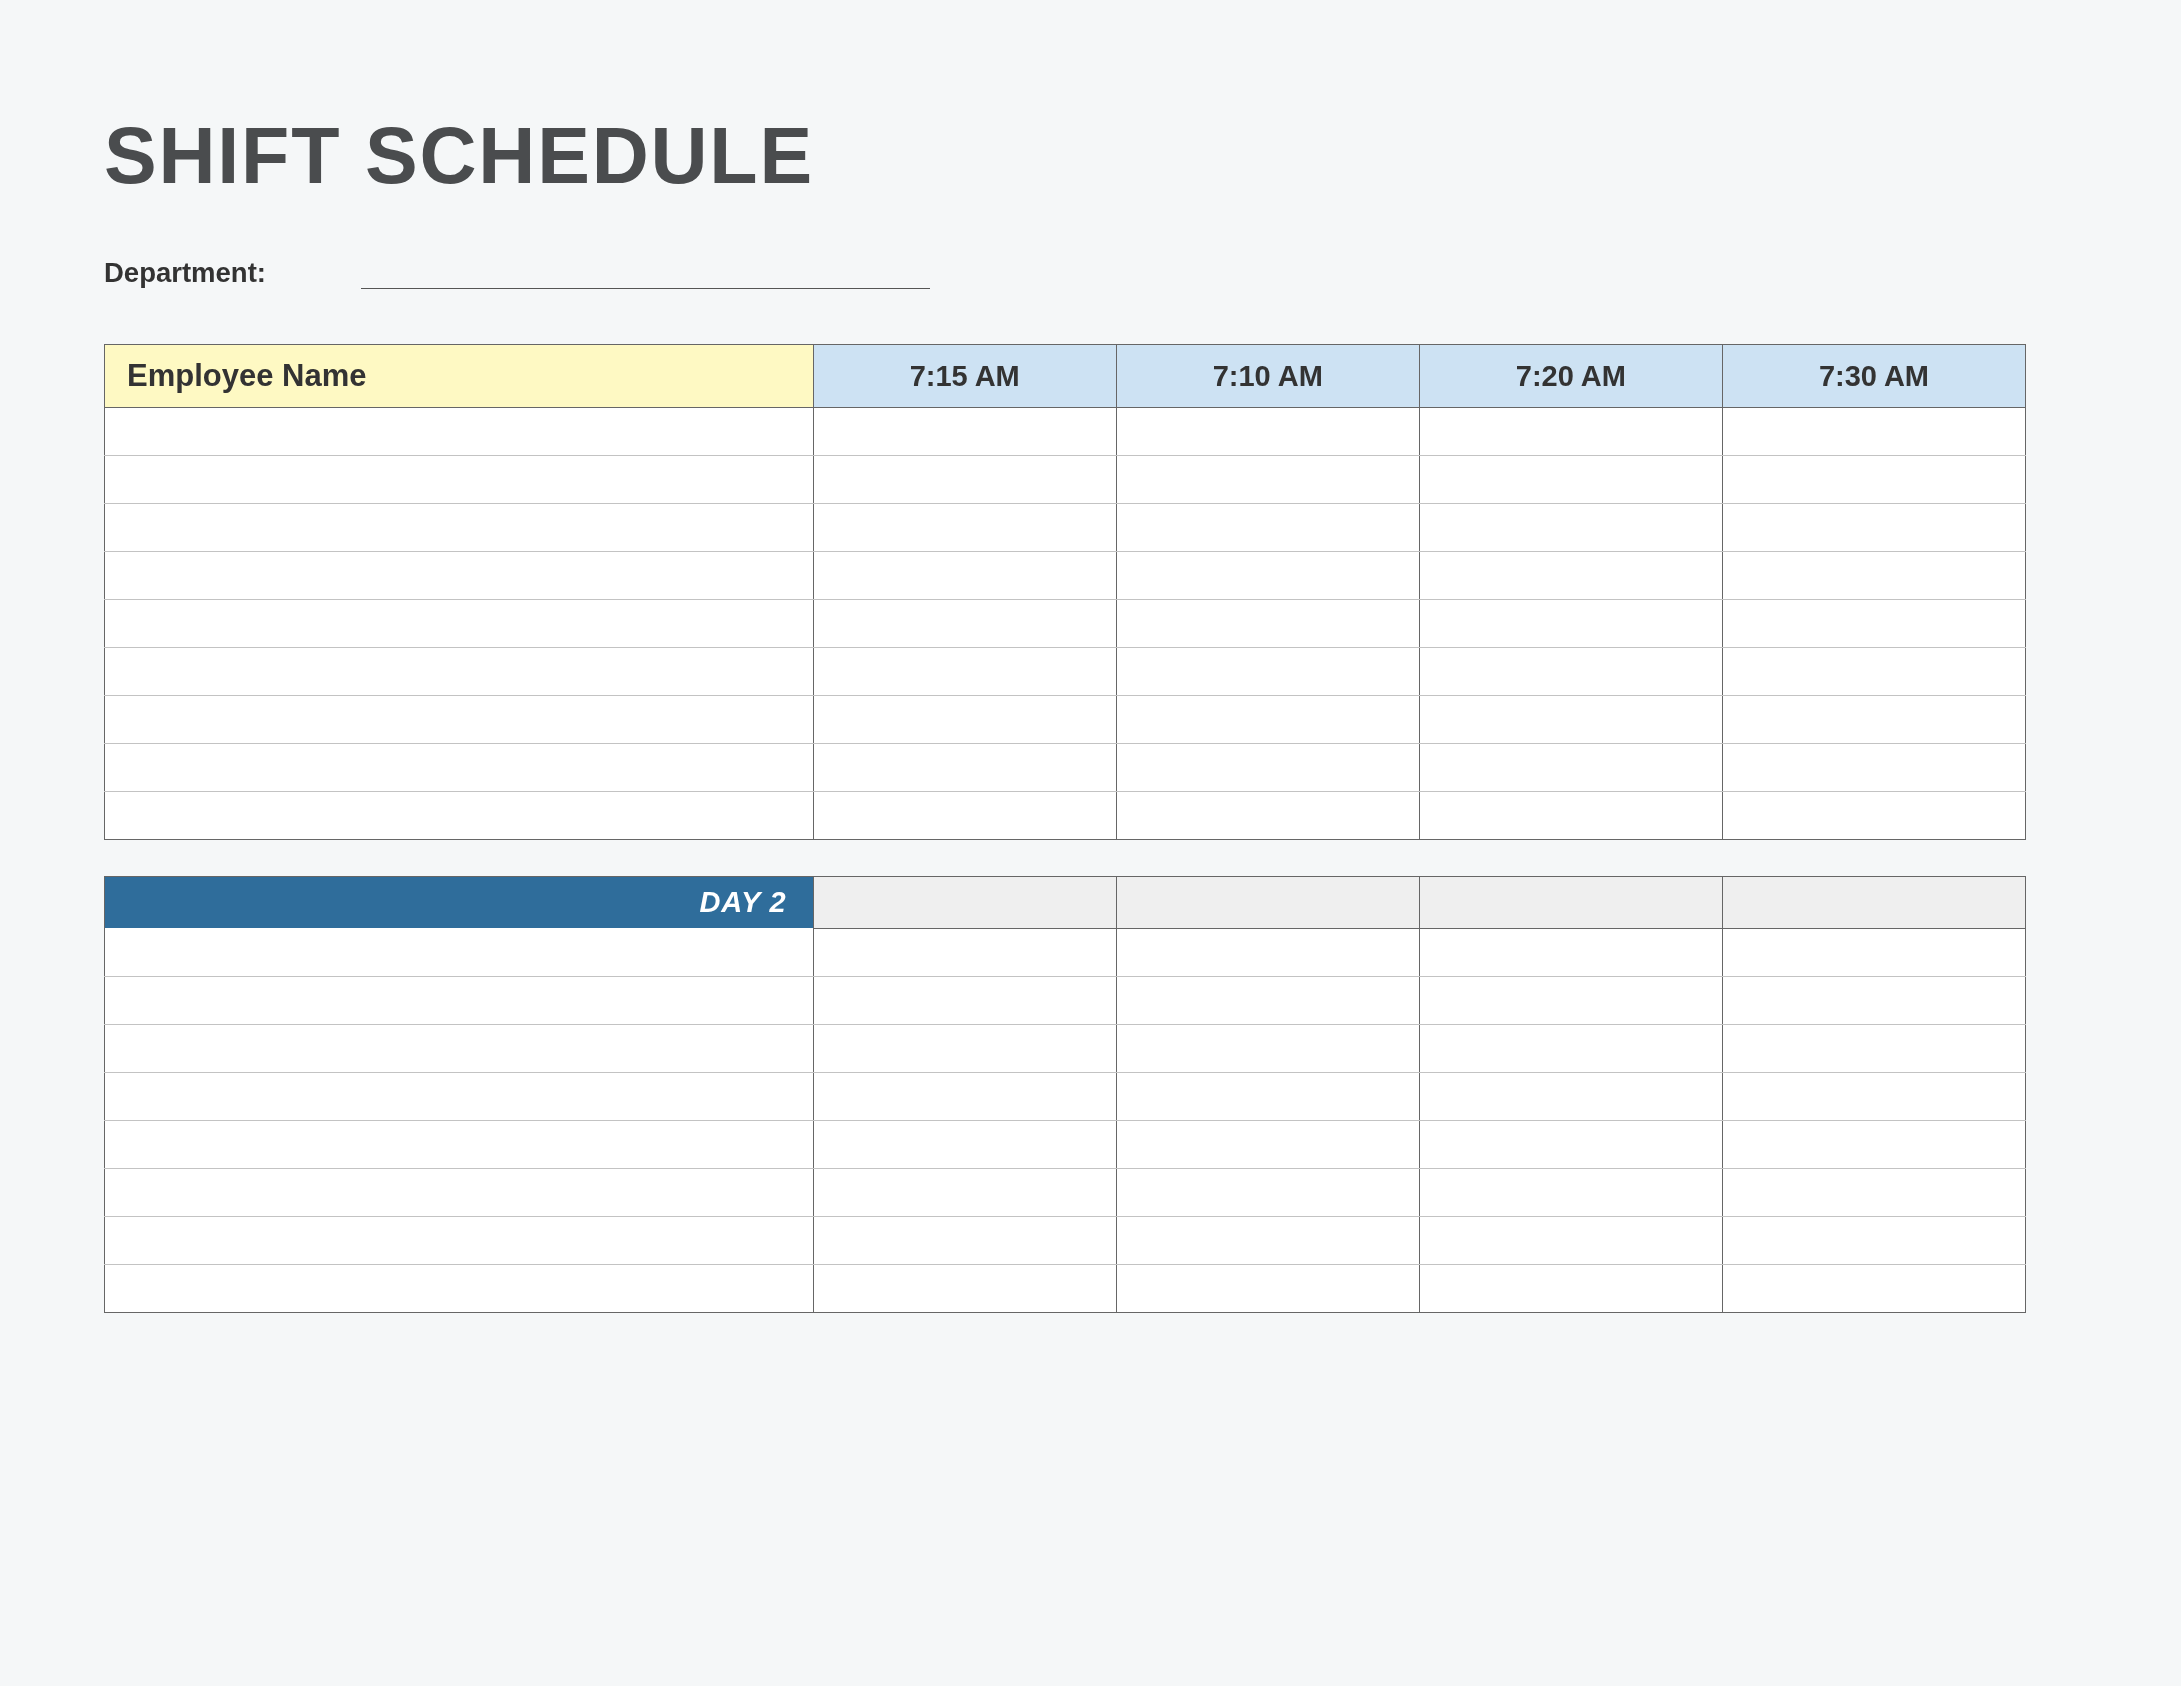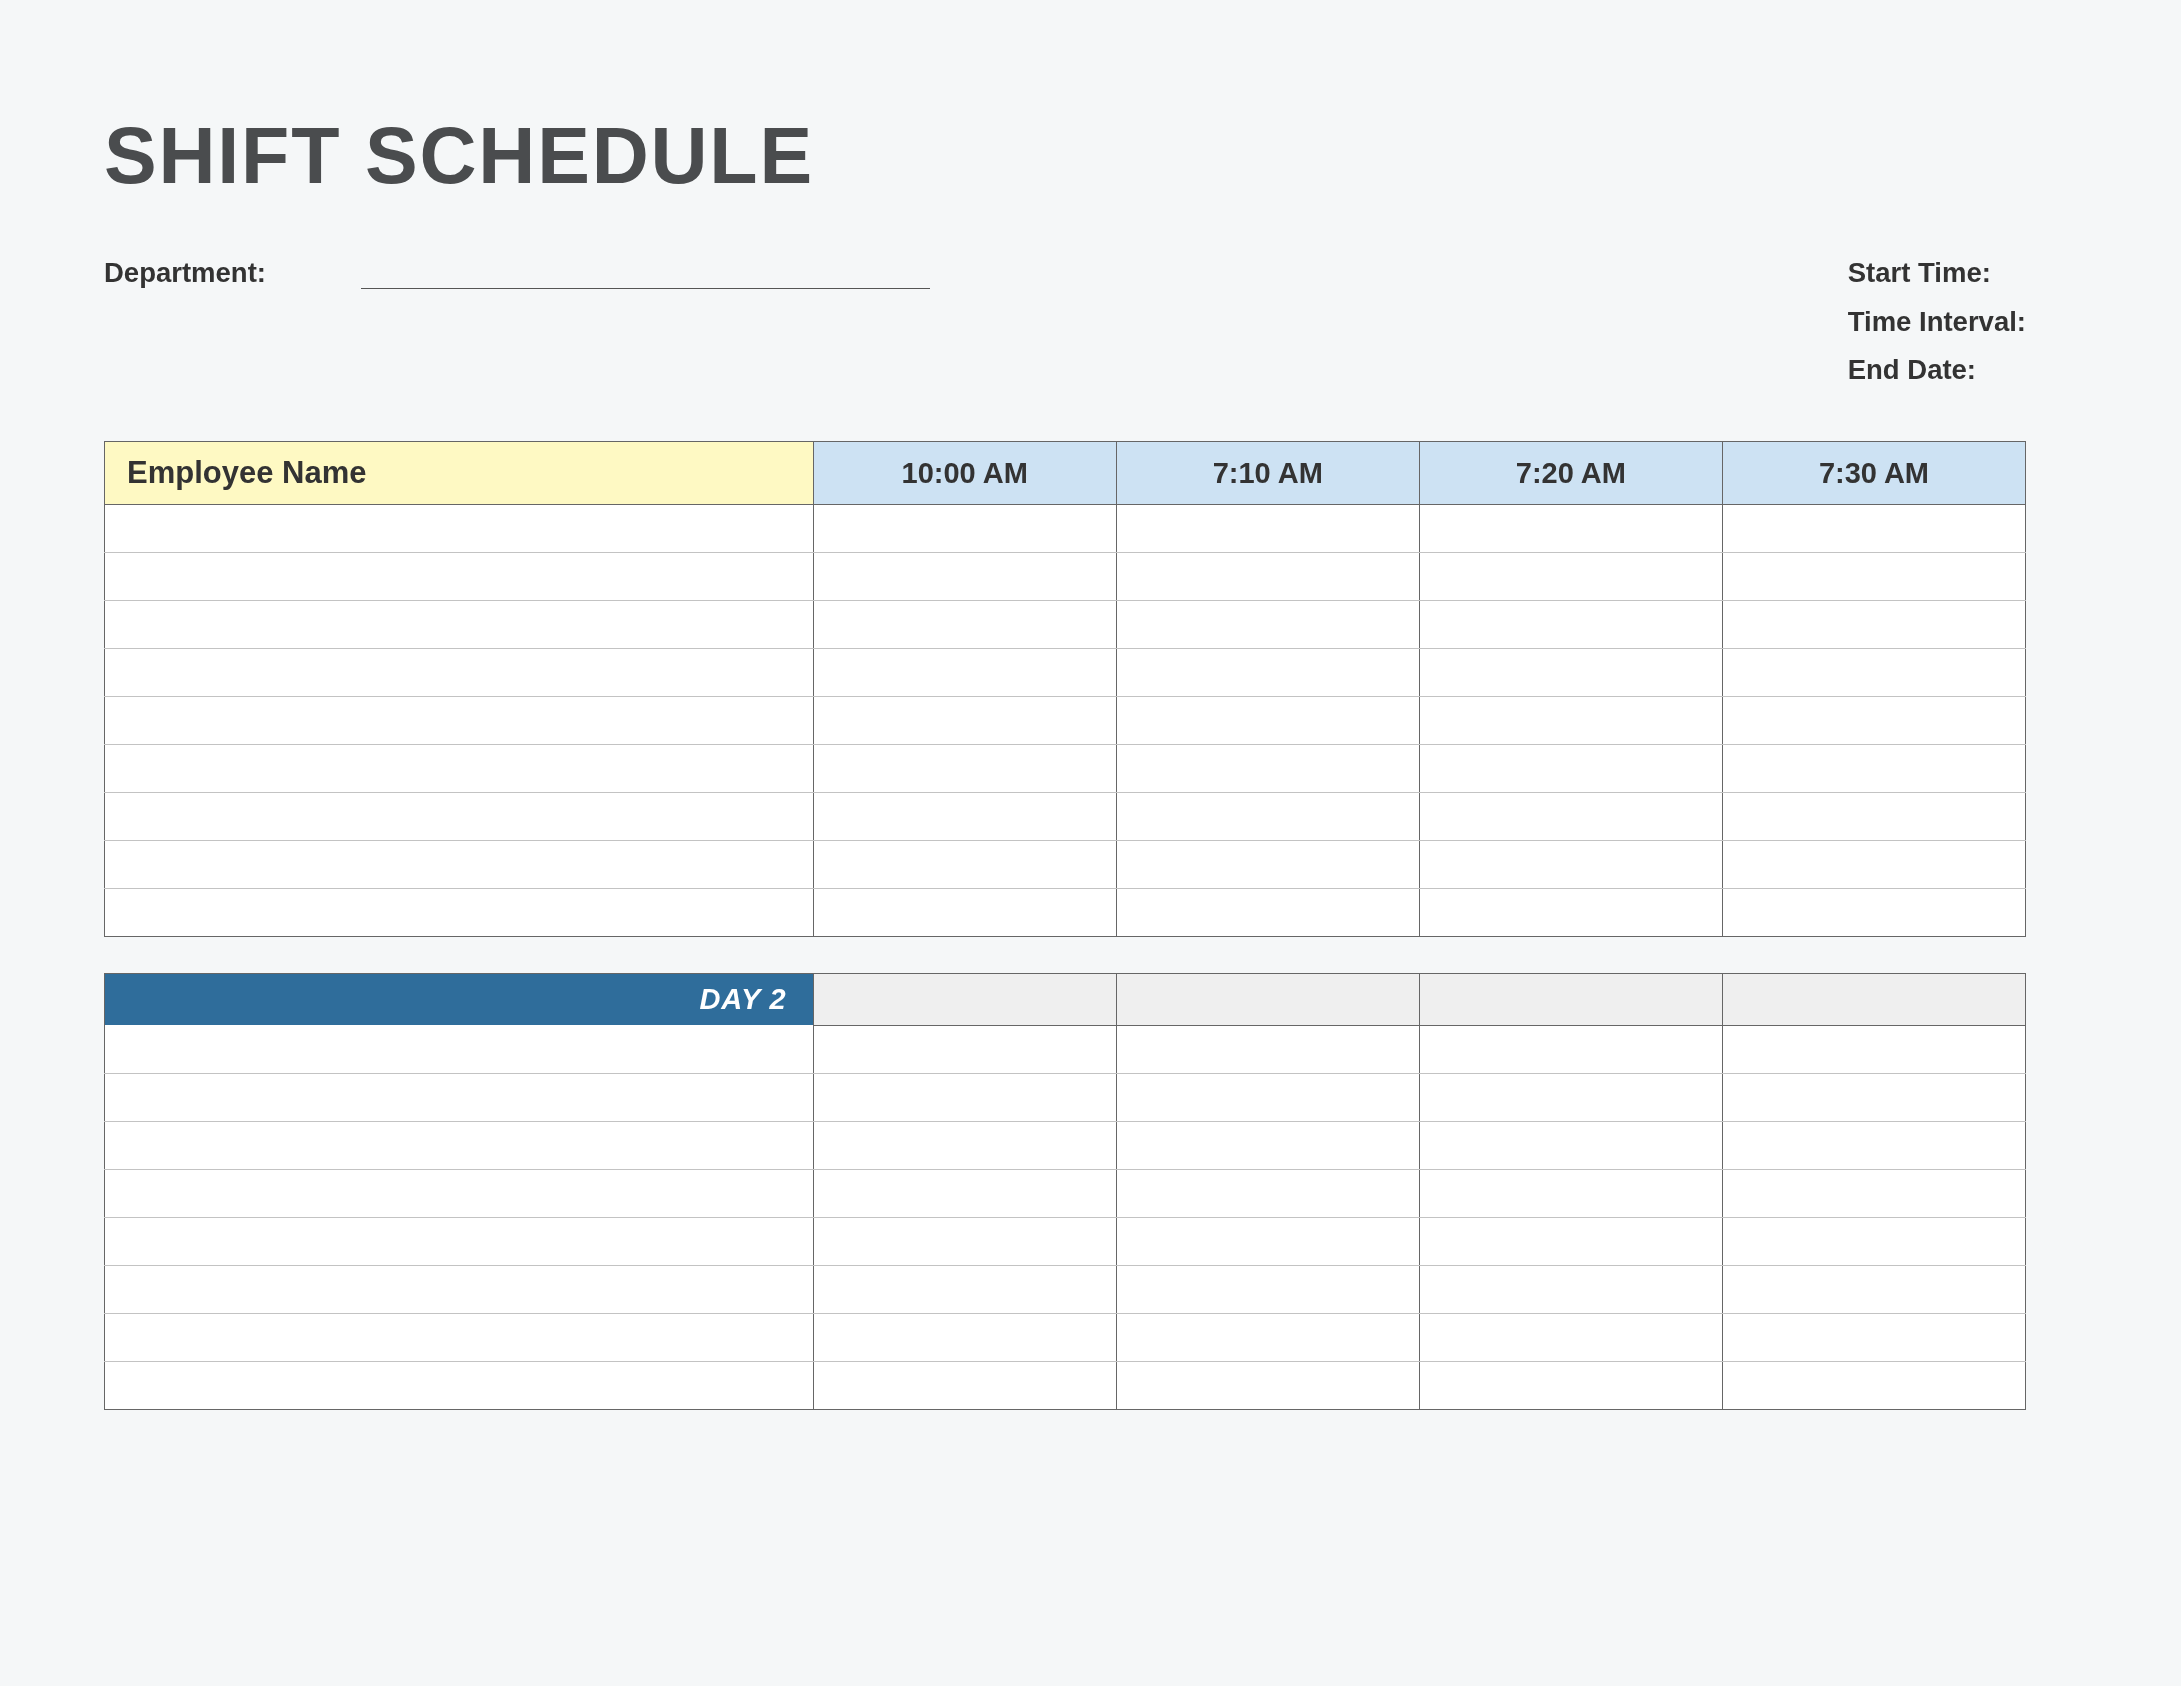--- a/index.html
+++ b/index.html
@@ -128,45 +128,34 @@
 
   <h1 class="title">SHIFT SCHEDULE</h1>
 
   <div class="meta">
     <div class="meta-left">
       <div class="meta-row">
         <span class="meta-label-left">Department:</span>
         <span class="meta-line"></span>
       </div>
     </div>
-    <div class="meta-right">
-      <div class="meta-row">
-        <span class="meta-label-right">Start Time:</span>
-      </div>
-      <div class="meta-row">
-        <span class="meta-label-right">Time Interval:</span>
-      </div>
-      <div class="meta-row">
-        <span class="meta-label-right">End Date:</span>
-      </div>
-    </div>
   </div>
 
   <table class="schedule">
     <colgroup>
       <col class="name-col">
       <col class="time-col">
       <col class="time-col">
       <col class="time-col">
       <col class="time-col">
     </colgroup>
     <thead>
       <tr>
         <th class="hdr-name">Employee Name</th>
-        <th class="hdr-time">10:00 AM</th>
+        <th class="hdr-time">7:15 AM</th>
         <th class="hdr-time">7:10 AM</th>
         <th class="hdr-time">7:20 AM</th>
         <th class="hdr-time">7:30 AM</th>
       </tr>
     </thead>
     <tbody id="schedule-body">
         <tr>
           <td class="body-cell"></td>
           <td class="body-cell"></td>
           <td class="body-cell"></td>

